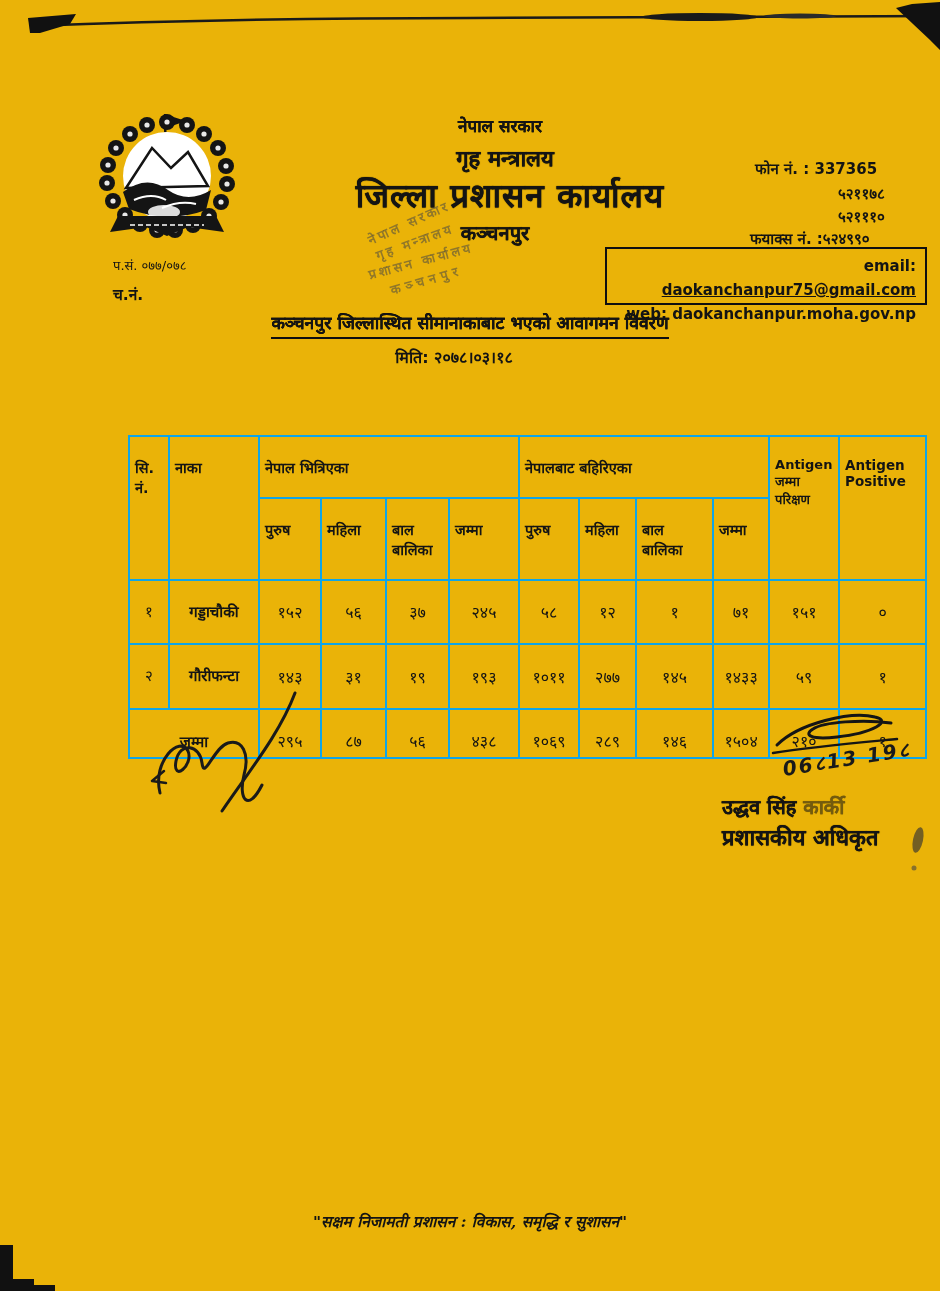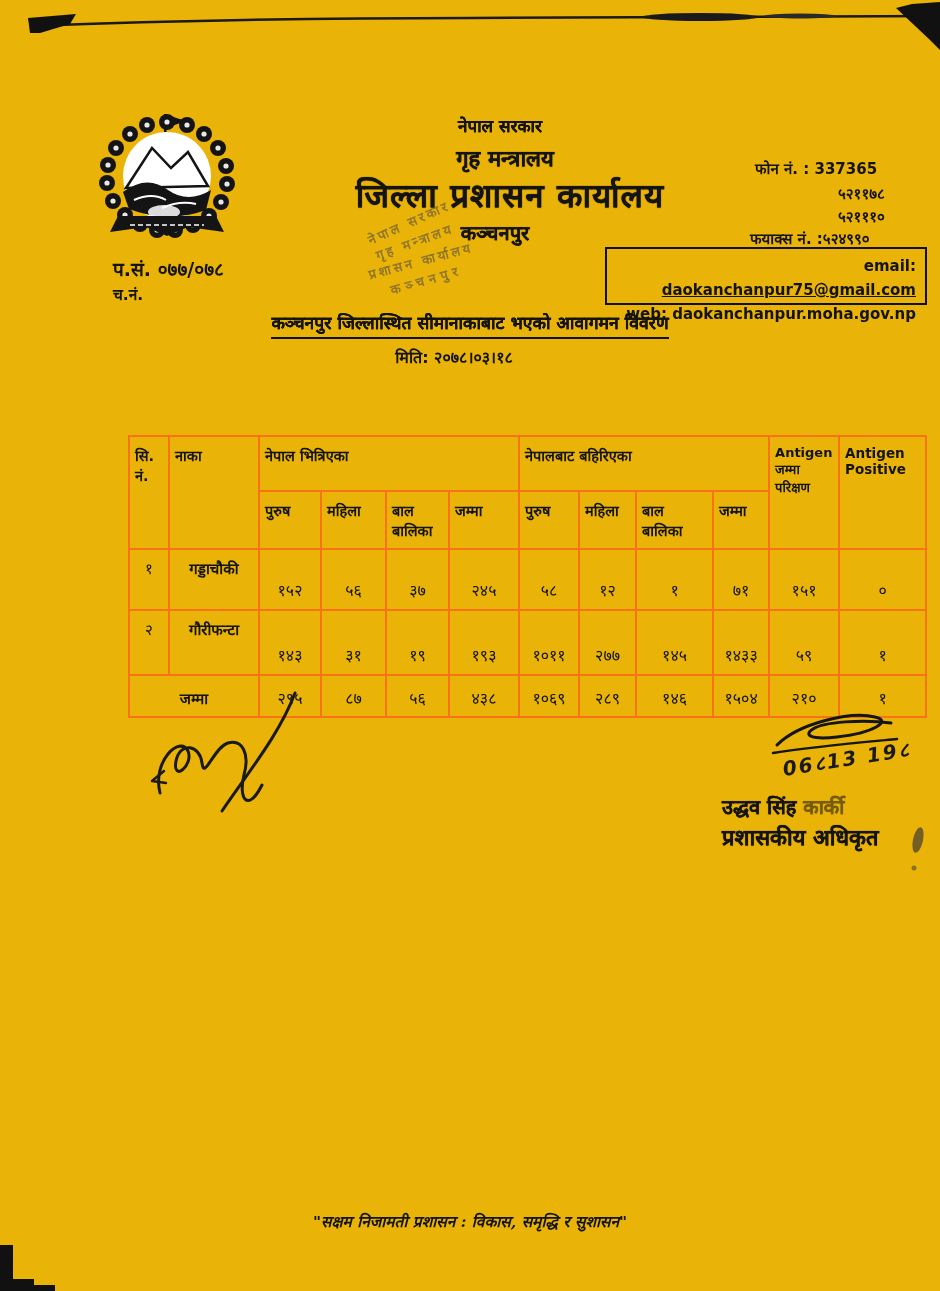--- a/index.html
+++ b/index.html
@@ -47,43 +47,43 @@
   .email-box {
     left:605px; top:247px; width:322px; height:58px;
     border:2.5px solid #101010;
     padding:5px 9px 0 6px;
     text-align:right;
     font-size:15px; font-weight:600;
     line-height:24px;
   }
   .email-box .u { text-decoration: underline; }
 
-  .refno { left:113px; top:256px; font-size:19px; font-weight:700; }
+  .refno { left:113px; top:256px; font-size:13px; font-weight:400; }
   .chno  { left:113px; top:283px; font-size:15.5px; font-weight:700; }
 
   
   .title-wrap { left:0; top:310px; width:940px; text-align:center; }
   .title-wrap .t {
     display:inline-block;
     font-size:17.5px; font-weight:700;
     border-bottom:2px solid #101010;
     padding-bottom:3px;
     text-shadow:0 0 .5px #000;
   }
   .date-wrap { left:0; top:346px; width:908px; text-align:center; font-size:16px; font-weight:700; }
 
   
   table.imm {
     position:absolute; left:128px; top:435px;
     border-collapse:collapse; table-layout:fixed; width:797px;
     font-size:15px;
   }
   table.imm th, table.imm td {
-    border:2px solid #f97316;
-    padding:8px 5px;
+    border:2px solid #0ea5e9;
+    padding:20px 5px;
     overflow:hidden;
   }
   table.imm th { font-weight:700; text-align:left; vertical-align:top; font-size:14.5px; }
   th.grp { text-align:center; }
   td.num { text-align:center; vertical-align:bottom; padding-bottom:9px; font-size:16px; }
   td.sn  { text-align:center; vertical-align:top; padding-top:14px; }
   td.naka{ text-align:center; vertical-align:top; padding-top:12px; font-weight:700; }
   tr.total td { vertical-align:middle; padding-bottom:5px; }
   tr.total td.lbl { text-align:center; font-weight:700; }
 

